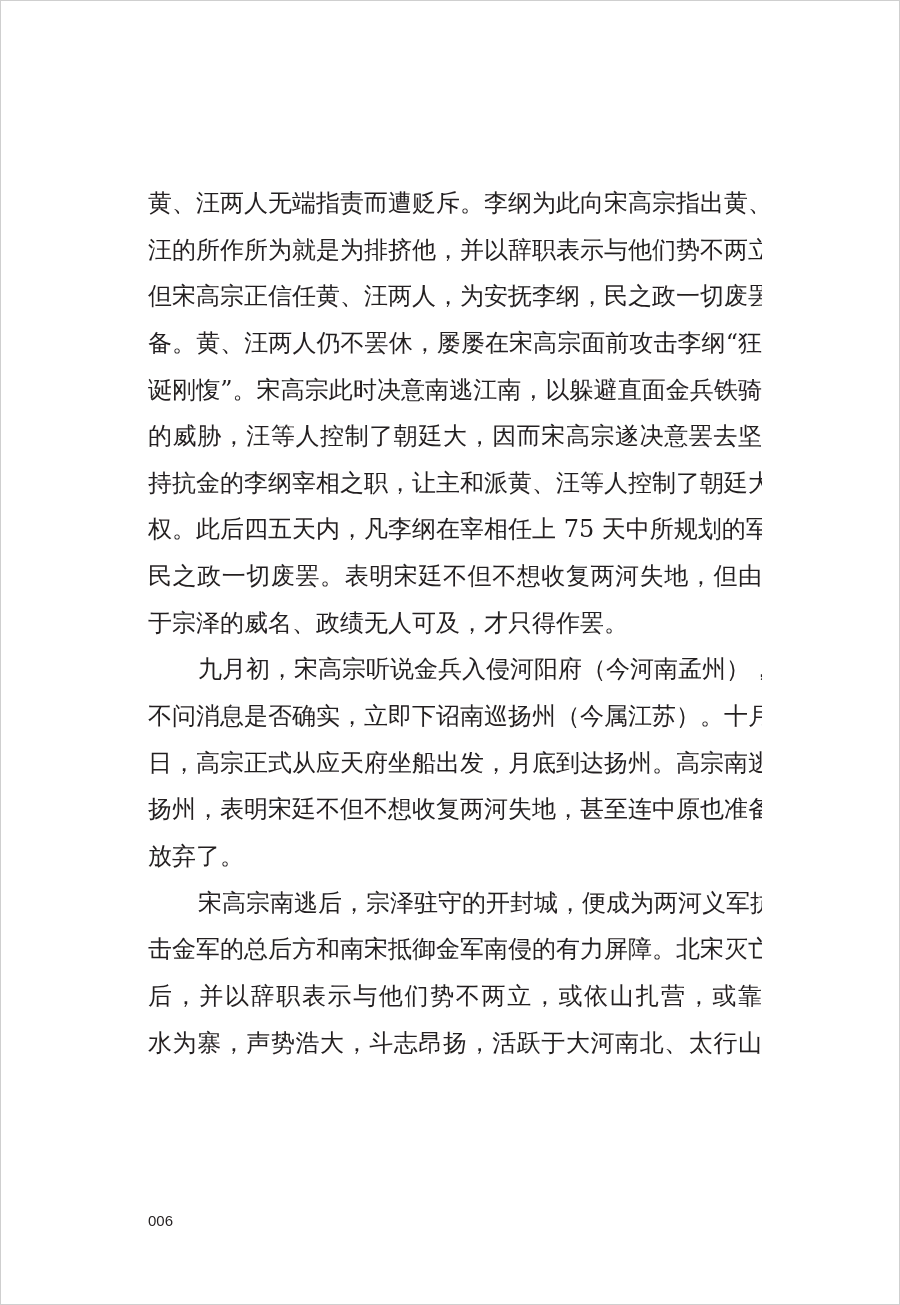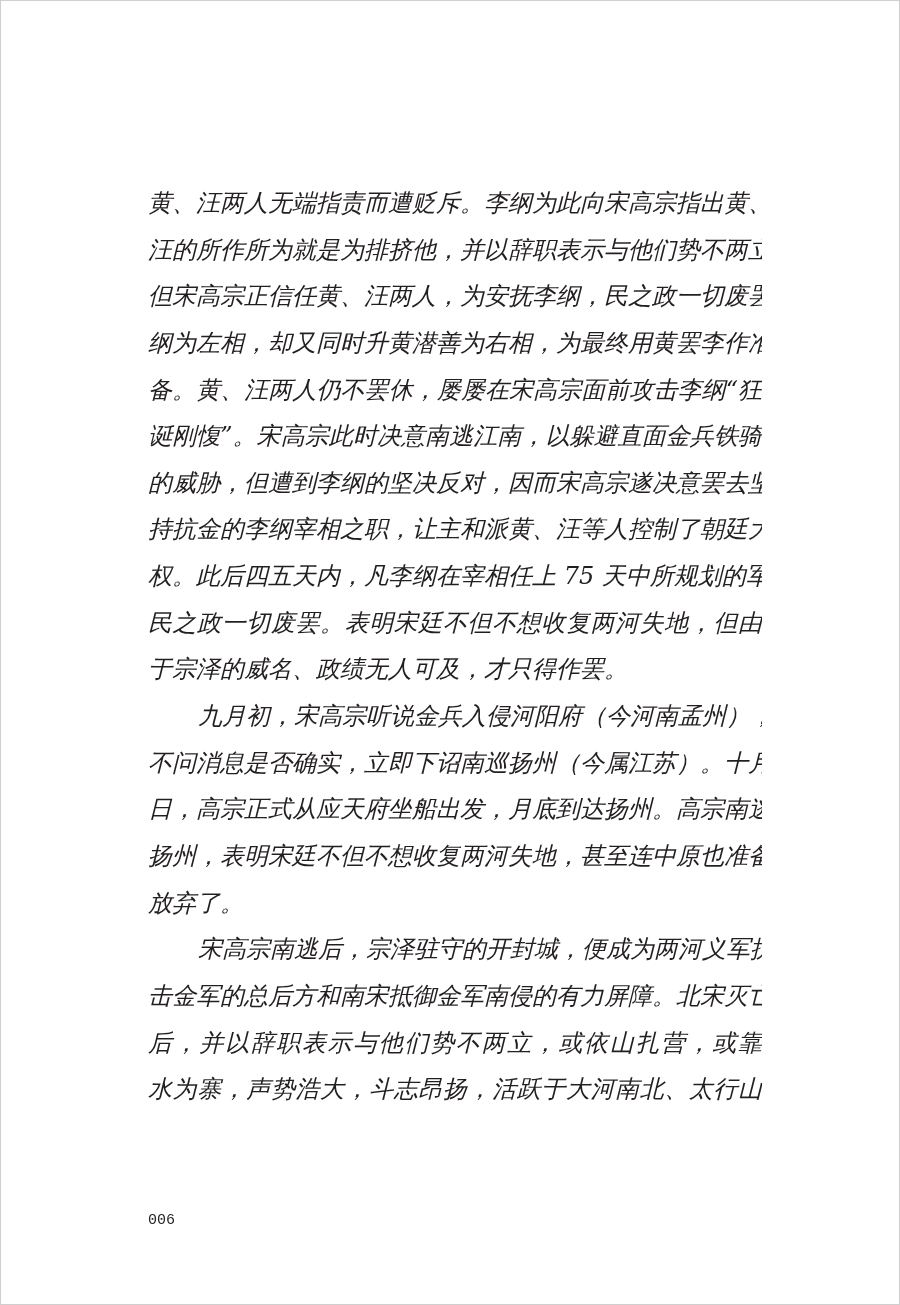--- a/index.html
+++ b/index.html
@@ -19,46 +19,44 @@
   .line {
     height: 46.65px;
     line-height: 46.65px;
     font-family: "DejaVu Serif", "Liberation Serif", serif;
     font-size: 24px;
     color: #231f20;
     white-space: nowrap;
     text-align: justify;
     text-align-last: justify;
     overflow: hidden;
-    font-style: italic;
   }
   .line.last { text-align-last: left; }
   .line.indent { padding-left: 50px; }
   .page-number {
     position: absolute;
     left: 147px; top: 1211px;
-    font-family: Liberation Mono, monospace;
+    font-family: Liberation Sans, sans-serif;
     font-size: 15px;
     color: #231f20;
     text-align: right;
   }
 </style>
 </head>
 <body>
 
 <div class="page">
   <div class="text-block">
 
     <div class="line">黄、汪两人无端指责而遭贬斥。李纲为此向宋高宗指出黄、</div>
     <div class="line">汪的所作所为就是为排挤他，并以辞职表示与他们势不两立，</div>
     <div class="line">但宋高宗正信任黄、汪两人，为安抚李纲，民之政一切废罢</div>
-    <div class="line">纲为左相，却又同时升黄潜善为右相，为最终用黄罢李作准</div>
     <div class="line">备。黄、汪两人仍不罢休，屡屡在宋高宗面前攻击李纲“狂</div>
     <div class="line">诞刚愎”。宋高宗此时决意南逃江南，以躲避直面金兵铁骑</div>
-    <div class="line">的威胁，但遭到李纲的坚决反对，因而宋高宗遂决意罢去坚</div>
+    <div class="line">的威胁，汪等人控制了朝廷大，因而宋高宗遂决意罢去坚</div>
     <div class="line">持抗金的李纲宰相之职，让主和派黄、汪等人控制了朝廷大</div>
     <div class="line">权。此后四五天内，凡李纲在宰相任上 75 天中所规划的军</div>
     <div class="line">民之政一切废罢。表明宋廷不但不想收复两河失地，但由</div>
     <div class="line last">于宗泽的威名、政绩无人可及，才只得作罢。</div>
 
     <div class="line indent">九月初，宋高宗听说金兵入侵河阳府（今河南孟州），也</div>
     <div class="line">不问消息是否确实，立即下诏南巡扬州（今属江苏）。十月一</div>
     <div class="line">日，高宗正式从应天府坐船出发，月底到达扬州。高宗南逃</div>
     <div class="line">扬州，表明宋廷不但不想收复两河失地，甚至连中原也准备</div>
     <div class="line last">放弃了。</div>

